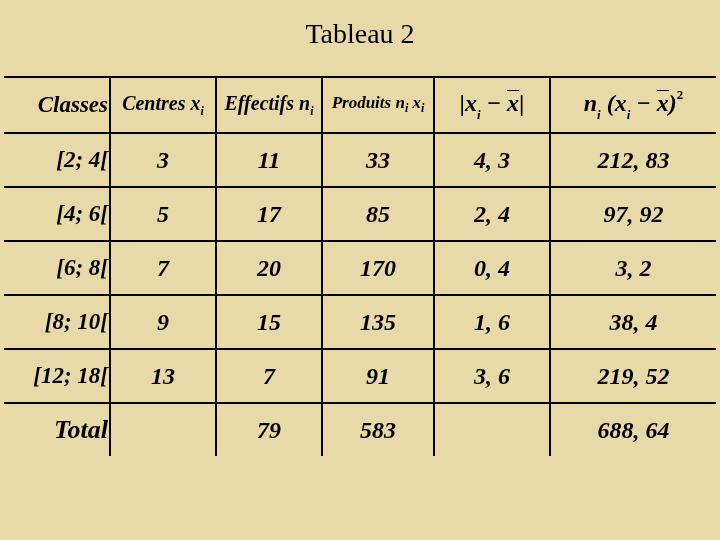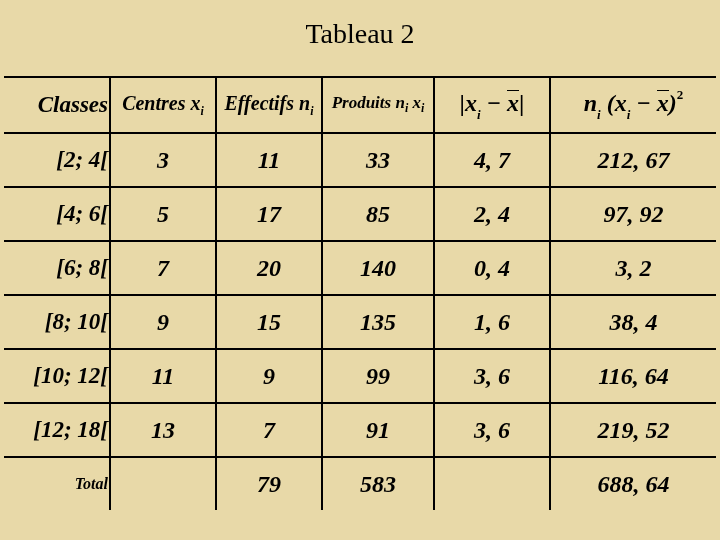--- a/index.html
+++ b/index.html
@@ -109,21 +109,21 @@
     margin-top: 44px;
   }
   .num {
     font-weight: bold;
     font-style: italic;
     font-size: 24px;
   }
   .total-label {
     font-style: italic;
     font-weight: bold;
-    font-size: 16px;
+    font-size: 26px;
   }
   .small-sub { font-size: 12px; }
 </style>
 </head>
 <body>
 
 <div class="page">
   <div class="title">Tableau 2</div>
 
   <table>
@@ -154,56 +154,48 @@
           <span class="math">n<span class="sub">i</span> (x<span class="sub">i</span> − <span class="bar">x</span>)<span class="sup">2</span></span>
         </th>
       </tr>
     </thead>
     <tbody>
       <tr>
         <td class="row-class">[2; 4[</td>
         <td class="num">3</td>
         <td class="num">11</td>
         <td class="num">33</td>
-        <td class="num">4, 7</td>
-        <td class="num">212, 67</td>
+        <td class="num">4, 3</td>
+        <td class="num">212, 83</td>
       </tr>
       <tr>
         <td class="row-class">[4; 6[</td>
         <td class="num">5</td>
         <td class="num">17</td>
         <td class="num">85</td>
         <td class="num">2, 4</td>
         <td class="num">97, 92</td>
       </tr>
       <tr>
         <td class="row-class">[6; 8[</td>
         <td class="num">7</td>
         <td class="num">20</td>
-        <td class="num">140</td>
+        <td class="num">170</td>
         <td class="num">0, 4</td>
         <td class="num">3, 2</td>
       </tr>
       <tr>
         <td class="row-class">[8; 10[</td>
         <td class="num">9</td>
         <td class="num">15</td>
         <td class="num">135</td>
         <td class="num">1, 6</td>
         <td class="num">38, 4</td>
       </tr>
       <tr>
-        <td class="row-class">[10; 12[</td>
-        <td class="num">11</td>
-        <td class="num">9</td>
-        <td class="num">99</td>
-        <td class="num">3, 6</td>
-        <td class="num">116, 64</td>
-      </tr>
-      <tr>
         <td class="row-class">[12; 18[</td>
         <td class="num">13</td>
         <td class="num">7</td>
         <td class="num">91</td>
         <td class="num">3, 6</td>
         <td class="num">219, 52</td>
       </tr>
       <tr>
         <td class="total-label">Total</td>
         <td></td>

